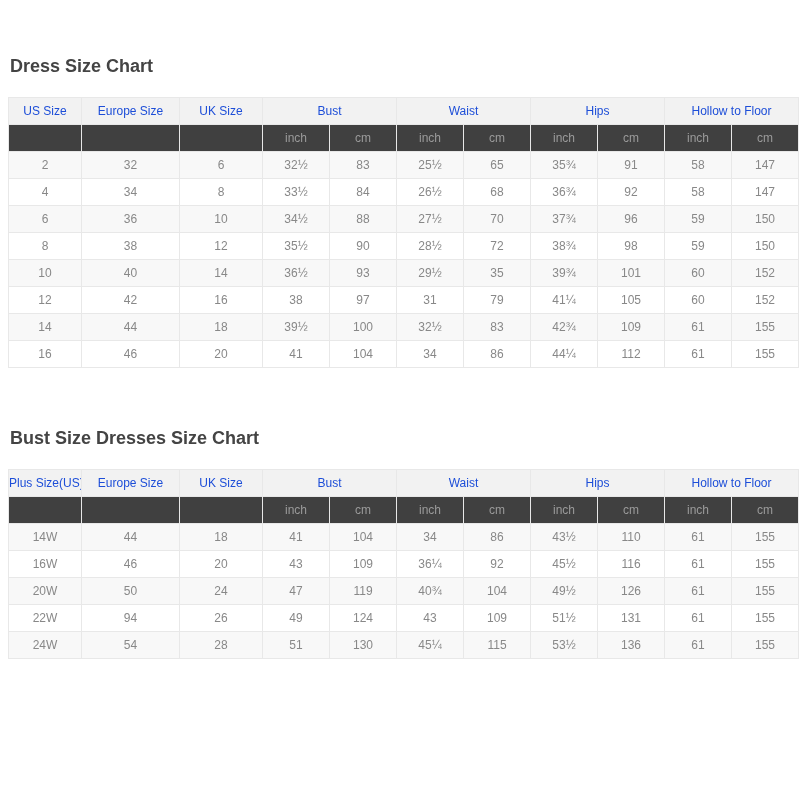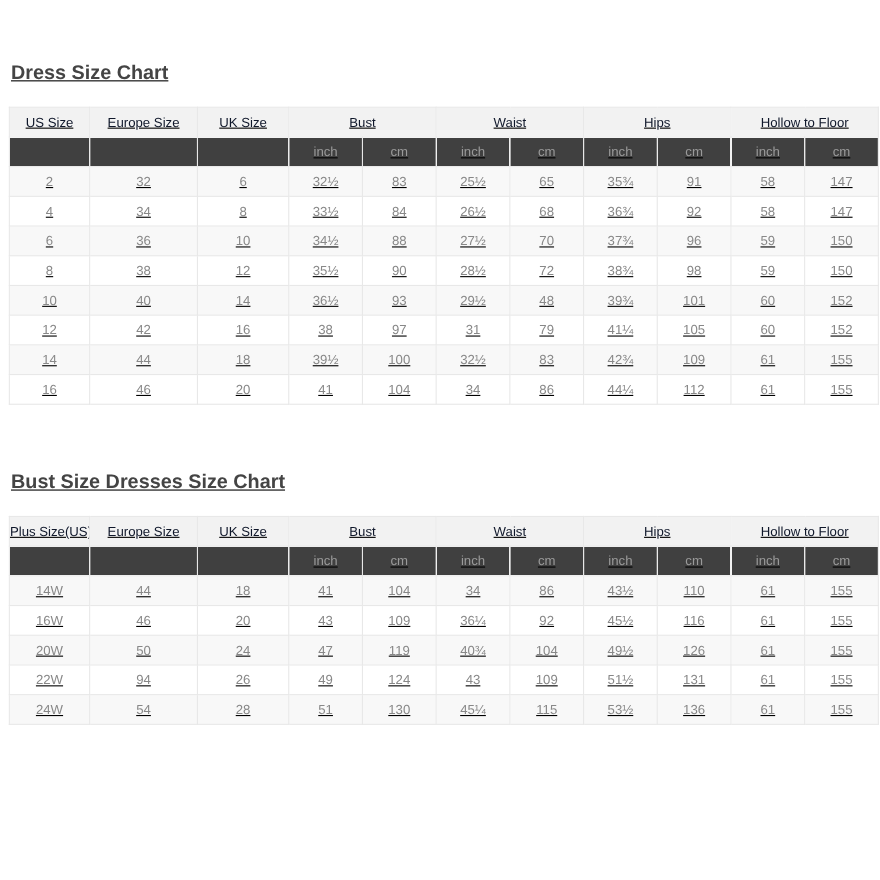--- a/index.html
+++ b/index.html
@@ -5,21 +5,21 @@
   * { box-sizing: border-box; }
   html, body {
     margin: 0;
     padding: 0;
     background: #ffffff;
     width: 800px;
     height: 800px;
     font-family: "Liberation Sans", sans-serif;
     overflow: hidden;
   }
-  .page { width: 800px; height: 800px; background: #ffffff; text-decoration: underline; }
+  .page { width: 800px; height: 800px; background: #ffffff; }
   .section-title {
     font-size: 18px;
     font-weight: bold;
     color: #444444;
     margin: 0 0 0 10px;
     line-height: 21px;
   }
   .section-dress .section-title { padding-top: 56px; }
   .section-plus  .section-title { padding-top: 60px; }
   table.size-table {
@@ -34,21 +34,21 @@
     padding: 0;
     text-align: center;
     vertical-align: middle;
     font-weight: normal;
     font-size: 12px;
     overflow: hidden;
     white-space: nowrap;
   }
   .size-table th.main-h {
     background: #f2f2f2;
-    color: #0f172a;
+    color: #1d4ed8;
   }
   .size-table th.unit-h {
     background: #404040;
     color: #9a9a9a;
   }
   .size-table td { color: #888888; background: #ffffff; }
   .size-table tbody tr:nth-child(odd) td { background: #f8f8f8; }
 </style>
 </head>
 <body>
@@ -148,21 +148,21 @@
             <td>59</td>
             <td>150</td>
           </tr>
           <tr>
             <td>10</td>
             <td>40</td>
             <td>14</td>
             <td>36½</td>
             <td>93</td>
             <td>29½</td>
-            <td>48</td>
+            <td>35</td>
             <td>39¾</td>
             <td>101</td>
             <td>60</td>
             <td>152</td>
           </tr>
           <tr>
             <td>12</td>
             <td>42</td>
             <td>16</td>
             <td>38</td>

